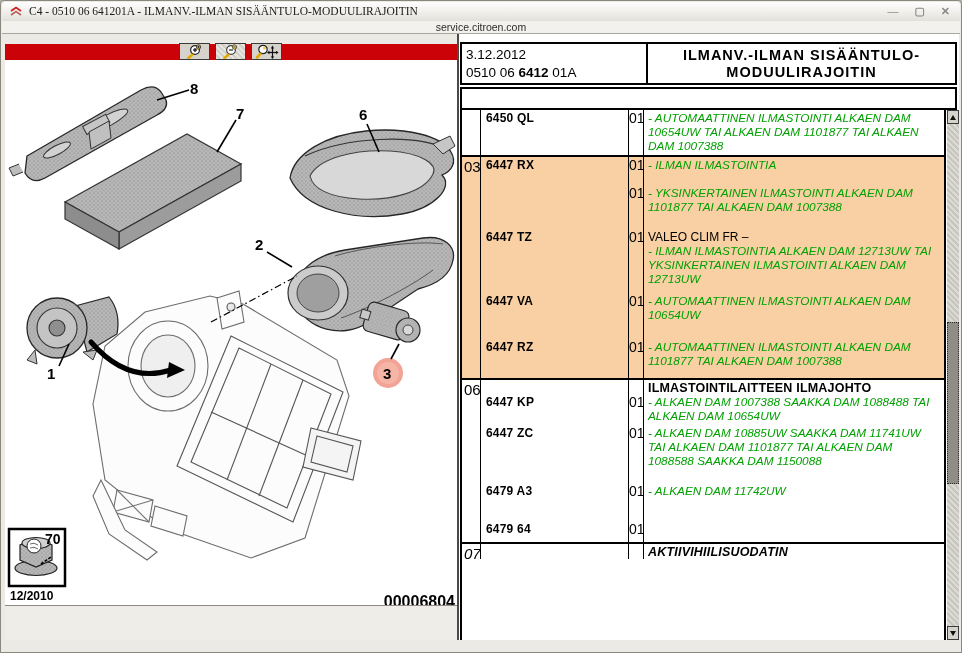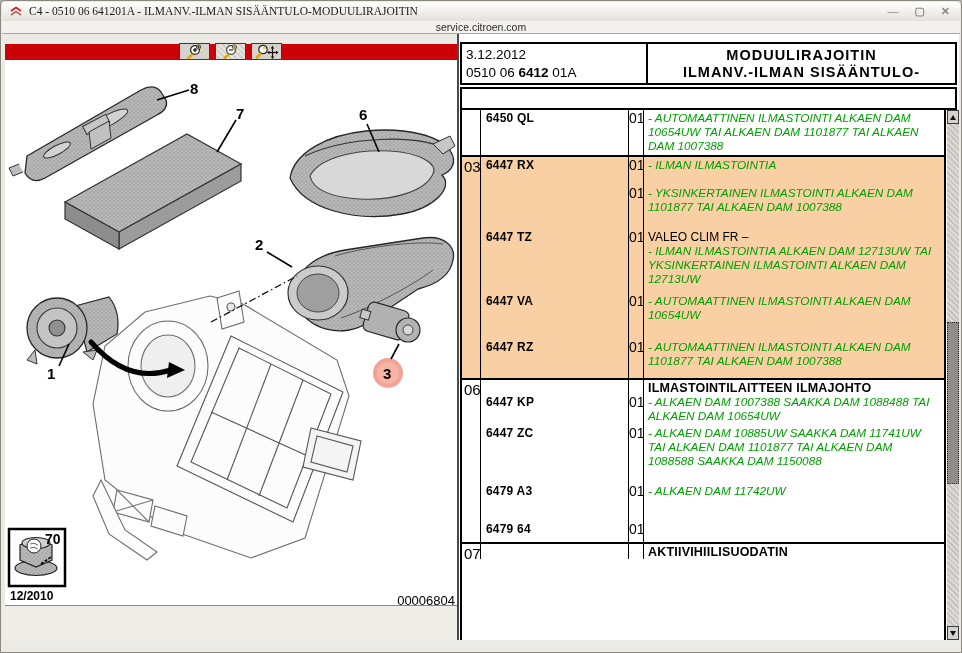--- a/index.html
+++ b/index.html
@@ -63,21 +63,21 @@
           border:1px solid #3a3a3a;box-sizing:border-box;display:flex;align-items:center;justify-content:center;}
   .sb-up{top:0;} .sb-down{bottom:0;}
   .tri-up{width:0;height:0;border-left:3px solid transparent;border-right:3px solid transparent;border-bottom:5px solid #111;}
   .tri-down{width:0;height:0;border-left:3px solid transparent;border-right:3px solid transparent;border-top:5px solid #111;}
   .sb-thumb{position:absolute;left:0;width:12px;top:212px;height:162px;background:#908d88;
             border:1px dotted #2e2c29;box-sizing:border-box;}
   
   .callout{position:absolute;font-weight:bold;font-size:15px;color:#000;line-height:15px;}
   .inset-num{position:absolute;font-weight:bold;font-size:14px;color:#000;}
   .diag-date{position:absolute;left:5px;top:529px;font-weight:bold;font-size:12px;color:#000;}
-  .diag-num{position:absolute;right:2px;top:533px;font-weight:normal;font-size:13px;color:#000;}
+  .diag-num{position:absolute;right:2px;top:533px;font-weight:bold;font-size:16px;color:#000;}
 </style>
 </head>
 <body>
 
 <div class="window">
 
   <div class="titlebar">
     <svg class="title-icon" viewBox="0 0 14 14">
       <path d="M2,6 L7,2.5 L12,6" fill="none" stroke="#C22" stroke-width="1.8"></path>
       <path d="M2,10 L7,6.5 L12,10" fill="none" stroke="#B66" stroke-width="1.8"></path>
@@ -255,22 +255,22 @@
   <div class="panel-divider"></div>
 
   <div class="right-panel">
 
     <div class="hdr-box">
       <div class="hdr-left">
         <div class="hdr-date">3.12.2012</div>
         <div class="hdr-code"><span>0510 06 </span><b>6412</b><span> 01A</span></div>
       </div>
       <div class="hdr-title">
+        <div>ILMANV.-ILMAN SISÄÄNTULO-</div>
         <div>MODUULIRAJOITIN</div>
-        <div>ILMANV.-ILMAN SISÄÄNTULO-</div>
       </div>
     </div>
 
     <div class="hdr-strip"></div>
 
     <div class="table-wrap">
         <div class="section first" style="padding-bottom: 2px;">
           <div class="vline vl1"></div>
           <div class="vline vl2"></div>
           <div class="vline vl3"></div>
@@ -366,21 +366,21 @@
               <div class="c-desc">
                 <div class="grn">- ALKAEN DAM 11742UW</div>
               </div>
             </div>
             <div class="entry" style="margin-top: 24px;">
               <div class="c-part">6479 64</div>
               <div class="c-qty">01</div>
             </div>
           </div>
         </div>
-        <div class="section" style="padding-bottom: 0px;">
+        <div class="section" style="padding-bottom: 0px; font-style: italic;">
           <div class="vline vl1"></div>
           <div class="vline vl2"></div>
           <div class="vline vl3"></div>
           <div class="sec-num">07</div>
           <div class="sec-body">
             <div class="entry">
               <div class="c-part"></div>
               <div class="c-qty"></div>
               <div class="c-desc">
                 <div class="hdr">AKTIIVIHIILISUODATIN</div>

